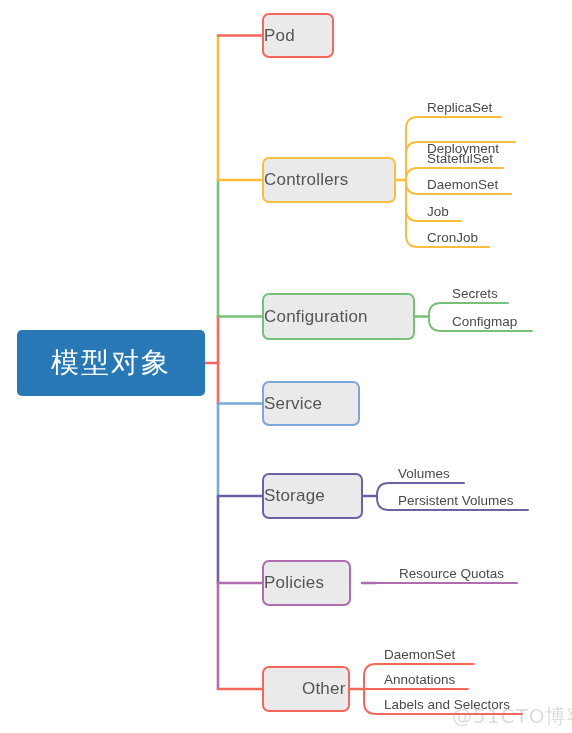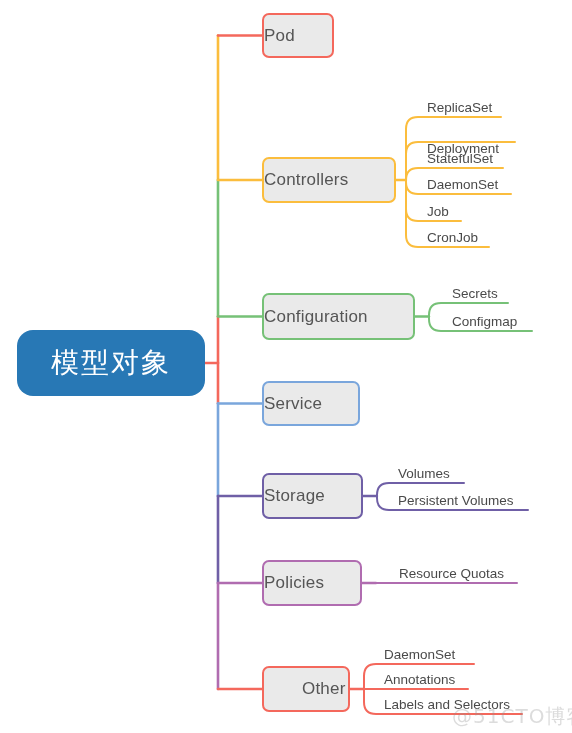--- a/index.html
+++ b/index.html
@@ -36,21 +36,21 @@
     justify-content: flex-start;
     color: #555555;
     font-size: 17px;
     letter-spacing: 0.2px;
     white-space: nowrap;
   }
   .root-box {
     position: absolute;
     box-sizing: border-box;
     background: #2878b5;
-    border-radius: 16px;
+    border-radius: 5px;
     display: flex;
     align-items: center;
     justify-content: center;
     color: #ffffff;
     font-size: 28px;
     letter-spacing: 2px;
     white-space: nowrap;
     font-family: "DejaVu Sans", "Liberation Sans", sans-serif;
   }
   .leaf-label {
@@ -128,21 +128,21 @@
       <div class="leaf-label" style="left: 452px; top: 286px;">Secrets</div>
       <div class="leaf-label" style="left: 452px; top: 314px;">Configmap</div>
       <div class="node-box" style="left: 262px; top: 381px; width: 98px; height: 45px; border: 2px solid rgb(122, 166, 220);">
         <span>Service</span>
       </div>
       <div class="node-box" style="left: 262px; top: 473px; width: 101px; height: 46px; border: 2px solid rgb(111, 95, 166);">
         <span>Storage</span>
       </div>
       <div class="leaf-label" style="left: 398px; top: 466px;">Volumes</div>
       <div class="leaf-label" style="left: 398px; top: 493px;">Persistent Volumes</div>
-      <div class="node-box" style="left: 262px; top: 560px; width: 100px; height: 46px; border: 2px solid rgb(176, 108, 176);">
+      <div class="node-box" style="left: 262px; top: 560px; width: 89px; height: 46px; border: 2px solid rgb(176, 108, 176);">
         <span>Policies</span>
       </div>
       <div class="leaf-label" style="left: 399px; top: 566px;">Resource Quotas</div>
       <div class="node-box" style="left: 262px; top: 666px; width: 88px; height: 46px; border: 2px solid rgb(244, 104, 92); padding-left: 38px;">
         <span>Other</span>
       </div>
       <div class="leaf-label" style="left: 384px; top: 647px;">DaemonSet</div>
       <div class="leaf-label" style="left: 384px; top: 672px;">Annotations</div>
       <div class="leaf-label" style="left: 384px; top: 697px;">Labels and Selectors</div>
       <div class="root-box" style="left: 17px; top: 330px; width: 188px; height: 66px; background: rgb(40, 120, 181); color: rgb(255, 255, 255);">

